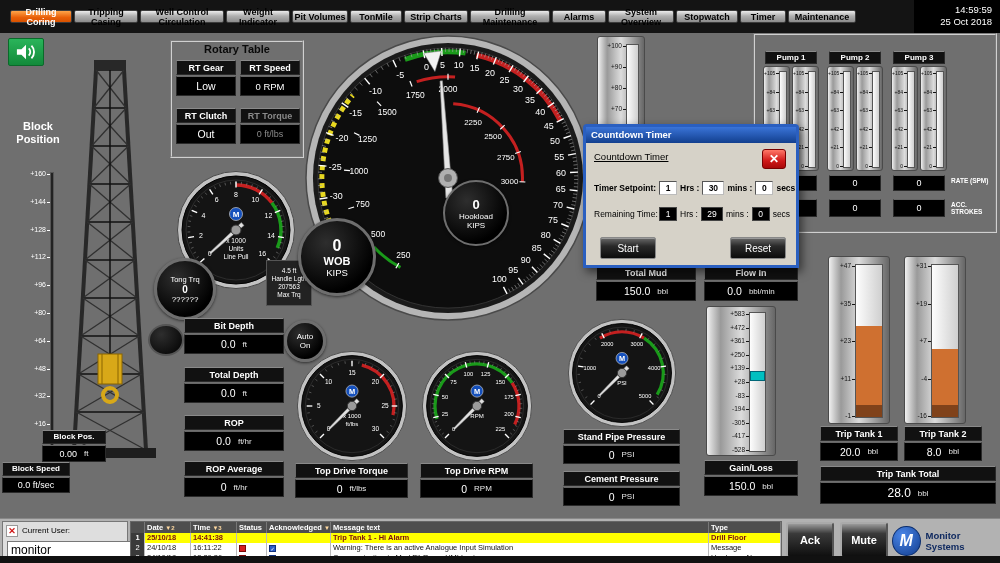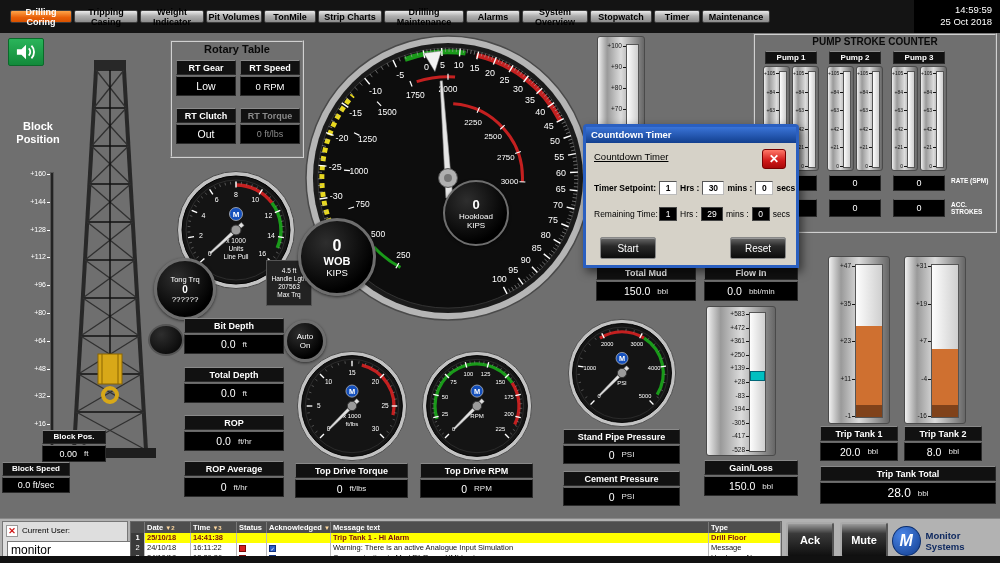--- a/index.html
+++ b/index.html
@@ -81,20 +81,21 @@
 </style>
 </head>
 <body>
 
 <div id="app">
 
   <div class="topbar">
     <div id="tabsWrap">
         <div class="tab active" style="width: 62px;">Drilling Coring</div>
         <div class="tab" style="width: 64px;">Tripping Casing</div>
+        <div class="tab" style="width: 84px;">Well Control Circulation</div>
         <div class="tab" style="width: 64px;">Weight Indicator</div>
         <div class="tab" style="width: 56px;">Pit Volumes</div>
         <div class="tab" style="width: 52px;">TonMile</div>
         <div class="tab" style="width: 64px;">Strip Charts</div>
         <div class="tab" style="width: 80px;">Drilling Maintenance</div>
         <div class="tab" style="width: 54px;">Alarms</div>
         <div class="tab" style="width: 66px;">System Overview</div>
         <div class="tab" style="width: 62px;">Stopwatch</div>
         <div class="tab" style="width: 46px;">Timer</div>
         <div class="tab" style="width: 68px;">Maintenance</div>
@@ -807,21 +808,20 @@
       <div style="position: absolute; left: 0px; top: 139px; width: 38px; text-align: right; font-size: 6.5px; color: rgb(20, 20, 20); line-height: 8px;">-528</div>
       <div style="position: absolute; left: 39px; top: 143px; width: 3px; height: 1px; background: rgb(20, 20, 20);"></div>
     </div>
   <div class="hdrbox" style="left:704px;top:460px;width:94px;height:15px;">Gain/Loss</div>
   <div class="valbox" style="left:704px;top:476px;width:94px;height:20px;">
     <span>150.0</span>
     <span class="unit">bbl</span>
   </div>
 
   <div class="panel" id="pumpPanel" style="left:753px;top:33px;width:244px;height:200px;">
-    <div class="panel-title" style="font-size:10px;">PUMP STROKE COUNTER</div>
     <div style="position:absolute;left:196px;top:142px;width:46px;font-size:6.5px;font-weight:bold;color:#fff;line-height:7px;">RATE (SPM)</div>
     <div style="position:absolute;left:196px;top:166px;width:46px;font-size:6.5px;font-weight:bold;color:#fff;line-height:7px;">ACC. STROKES</div>
   <div style="position: absolute; left: 10px; top: 16px; width: 52px; height: 13px; background: rgb(17, 17, 17); color: rgb(255, 255, 255); border-width: 1px; border-style: solid; border-color: rgb(138, 138, 138) rgb(42, 42, 42) rgb(42, 42, 42); border-image: initial; display: flex; align-items: center; justify-content: center; font-size: 8px; font-weight: bold;">Pump 1</div>
       <div class="vgauge metal" style="position: absolute; left: 8px; top: 31px; width: 27px; height: 105px;">
         <div style="position: absolute; left: 15px; top: 4px; width: 8px; height: 97px; background: linear-gradient(90deg, rgb(253, 253, 253), rgb(207, 207, 207)); border: 1px solid rgb(85, 85, 85); overflow: hidden;"></div>
         <div style="position: absolute; left: 0px; top: 2px; width: 11px; text-align: right; font-size: 5px; color: rgb(17, 17, 17); line-height: 8px;">+105</div>
         <div style="position: absolute; left: 12px; top: 6px; width: 3px; height: 1px; background: rgb(17, 17, 17);"></div>
         <div style="position: absolute; left: 0px; top: 20.6px; width: 11px; text-align: right; font-size: 5px; color: rgb(17, 17, 17); line-height: 8px;">+84</div>
         <div style="position: absolute; left: 12px; top: 24.6px; width: 3px; height: 1px; background: rgb(17, 17, 17);"></div>
         <div style="position: absolute; left: 0px; top: 39.2px; width: 11px; text-align: right; font-size: 5px; color: rgb(17, 17, 17); line-height: 8px;">+63</div>

